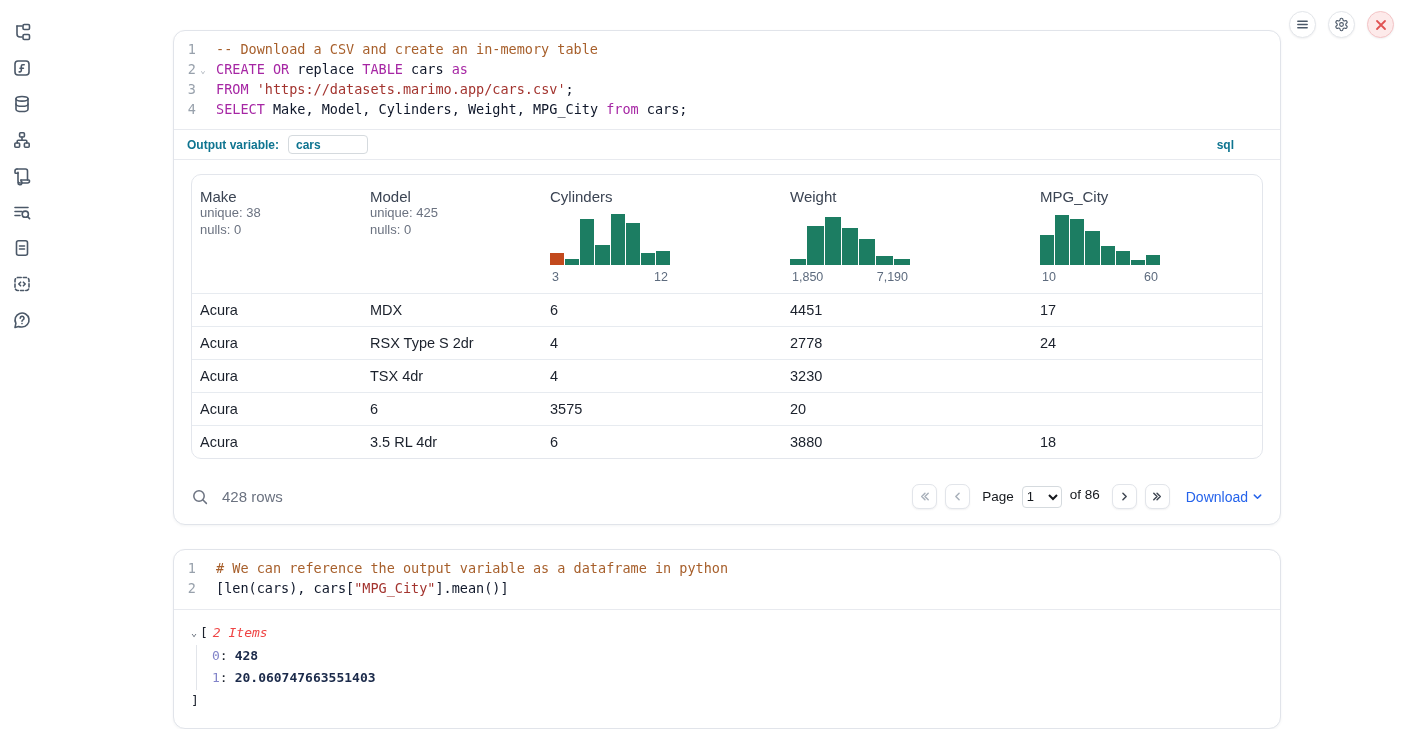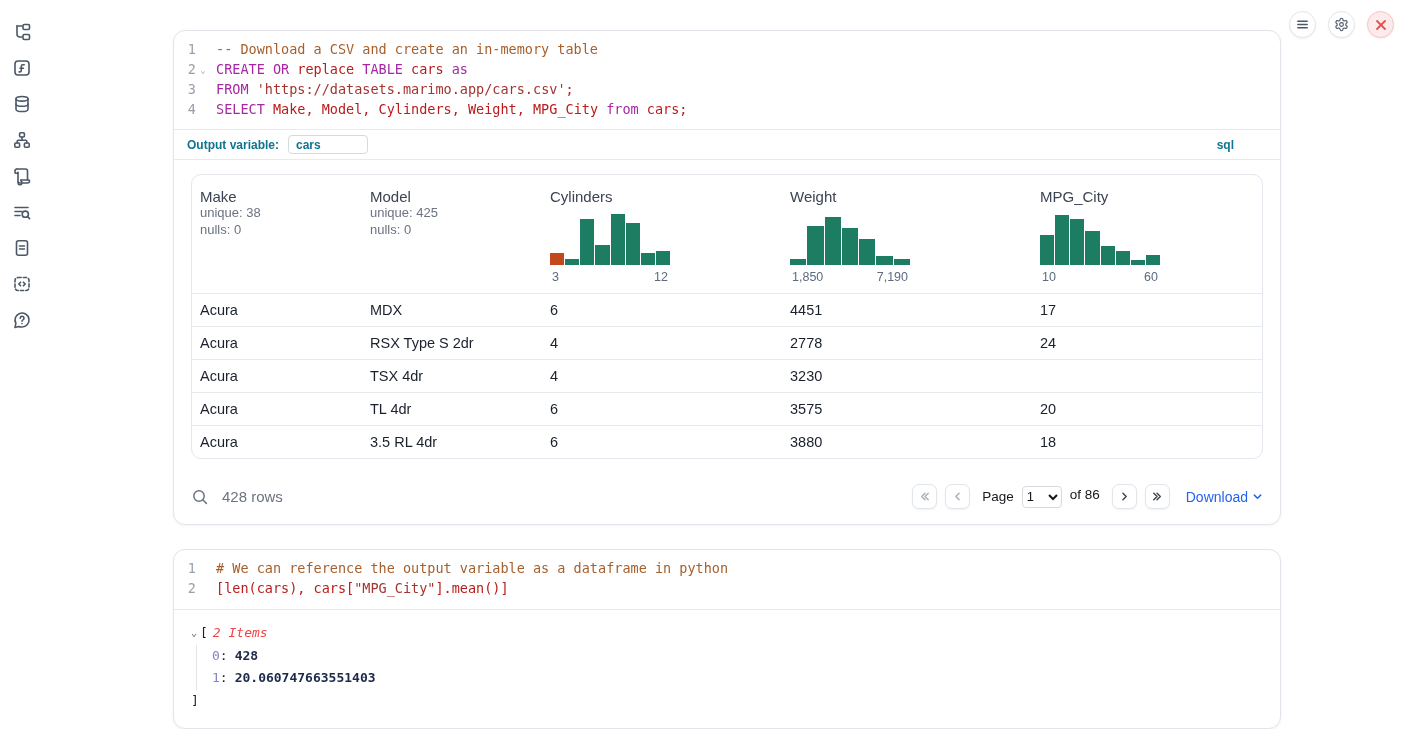--- a/index.html
+++ b/index.html
@@ -28,21 +28,21 @@
   
   .code-area { padding:9px 0 10px; font-family:"DejaVu Sans Mono", monospace;
     font-size:13.5px; line-height:19.8px; cursor:text; }
   .code-line { display:flex; }
   .line-num { width:22px; flex:none; text-align:right; color:#98a1ac; }
   .fold-gutter { width:14px; flex:none; text-align:center; font-size:9px; color:#a2a9b3; line-height:20px; }
   .line-text { padding-left:6px; white-space:pre; }
   .tok-comment { color:#a75f2b; }
   .tok-keyword { color:#a626a4; }
   .tok-string  { color:#a3342f; }
-  .tok-plain   { color:#b91c1c; }
+  .tok-plain   { color:#0f172a; }
 
   .divider { border-top:1px solid #e8eaef; }
 
   
   .outvar-row { display:flex; align-items:center; gap:9px; padding:5px 13px; }
   .outvar-label { color:#0e7490; font-weight:700; font-size:12px; }
   .outvar-input { width:80px; height:19px; border:1px solid #d5dade; border-radius:4px;
     color:#0e7490; font-weight:700; font-size:12px; padding:0 7px;
     font-family:"Liberation Sans", sans-serif; outline:none; }
   .lang-badge { margin-left:auto; padding-right:33px; color:#0e7490; font-weight:700; font-size:12px;text-align:right; }
@@ -304,21 +304,20 @@
               <div class="dt-cell">24</div>
             </div>
             <div class="dt-row">
               <div class="dt-cell">Acura</div>
               <div class="dt-cell">TSX 4dr</div>
               <div class="dt-cell">4</div>
               <div class="dt-cell">3230</div>
             </div>
             <div class="dt-row">
               <div class="dt-cell">Acura</div>
-              <div class="dt-cell">TL 4dr</div>
               <div class="dt-cell">6</div>
               <div class="dt-cell">3575</div>
               <div class="dt-cell">20</div>
             </div>
             <div class="dt-row">
               <div class="dt-cell">Acura</div>
               <div class="dt-cell">3.5 RL 4dr</div>
               <div class="dt-cell">6</div>
               <div class="dt-cell">3880</div>
               <div class="dt-cell">18</div>

